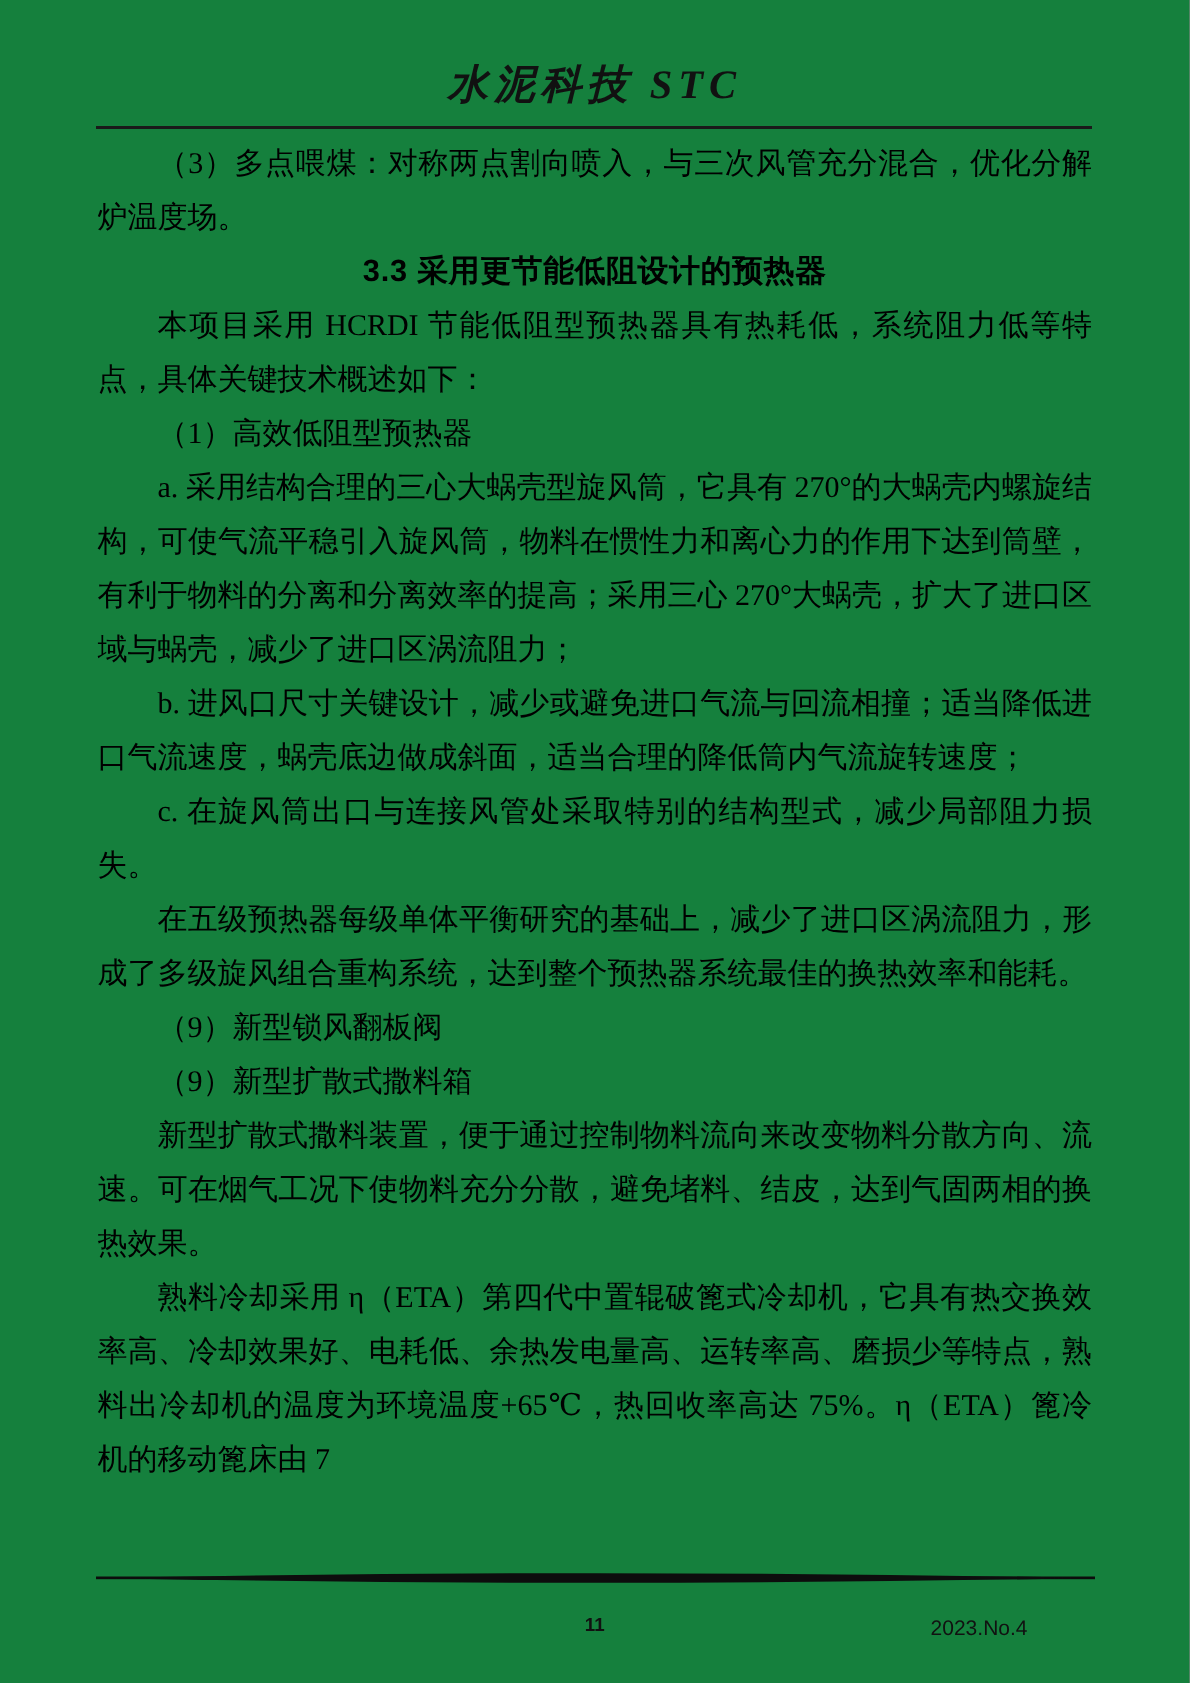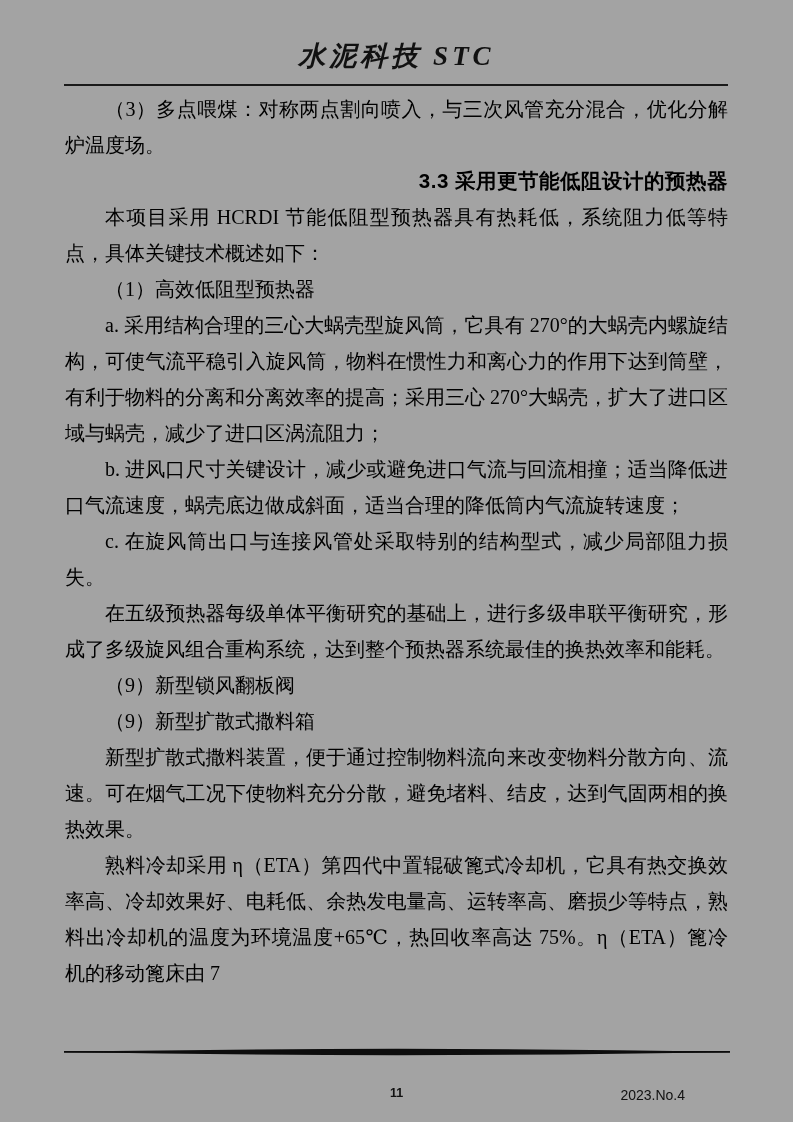--- a/index.html
+++ b/index.html
@@ -1,20 +1,20 @@
 <!DOCTYPE html>
 <html><head>
 <meta charset="utf-8">
 <style>
   html, body { margin: 0; padding: 0; background: #888; }
   .page {
     position: relative;
     width: 793px;
     height: 1122px;
-    background: #a3a3a3;
+    background: #15803d;
     overflow: hidden;
     font-family: "Liberation Serif", "DejaVu Serif", serif;
     color: #000000;
   }
   
   .journal-title {
     position: absolute;
     top: 38px;
     left: 0;
     width: 793px;
@@ -50,42 +50,41 @@
   .doc-body p {
     margin: 0;
     padding: 0;
   }
   p.body-para { text-indent: 2em; }
   p.section-heading {
     font-family: "Liberation Sans", "DejaVu Sans", sans-serif;
     font-weight: bold;
     font-size: 20.5px;
     text-indent: 0;
-    text-align: right;
+    text-align: center;
     letter-spacing: 0.5px;
   }
   
   .footer-rule {
     position: absolute;
     top: 1048px;
     left: 64px;
     width: 666px;
     height: 8px;
     display: block;
   }
   .footer-row {
     position: absolute;
     top: 1076px;
     left: 65px;
     width: 663px;
     height: 20px;
     font-family: "Liberation Sans", "DejaVu Sans", sans-serif;
     font-size: 12.5px;
     color: #111;
-    margin-top: 10px;
   }
   .page-number {
     position: absolute;
     left: 0;
     width: 100%;
     text-align: center;
     font-weight: bold;
   }
   .issue-label {
     position: absolute;
@@ -103,21 +102,21 @@
   <div class="header-rule"></div>
 
   <div class="doc-body">
     <p class="body-para">（3）多点喂煤：对称两点割向喷入，与三次风管充分混合，优化分解炉温度场。</p>
     <p class="section-heading">3.3 采用更节能低阻设计的预热器</p>
     <p class="body-para">本项目采用 HCRDI 节能低阻型预热器具有热耗低，系统阻力低等特点，具体关键技术概述如下：</p>
     <p class="body-para">（1）高效低阻型预热器</p>
     <p class="body-para">a. 采用结构合理的三心大蜗壳型旋风筒，它具有 270°的大蜗壳内螺旋结构，可使气流平稳引入旋风筒，物料在惯性力和离心力的作用下达到筒壁，有利于物料的分离和分离效率的提高；采用三心 270°大蜗壳，扩大了进口区域与蜗壳，减少了进口区涡流阻力；</p>
     <p class="body-para">b. 进风口尺寸关键设计，减少或避免进口气流与回流相撞；适当降低进口气流速度，蜗壳底边做成斜面，适当合理的降低筒内气流旋转速度；</p>
     <p class="body-para">c. 在旋风筒出口与连接风管处采取特别的结构型式，减少局部阻力损失。</p>
-    <p class="body-para">在五级预热器每级单体平衡研究的基础上，进行多级串联平衡研究，形成了多级旋风组合重构系统，达到整个预热器系统最佳的换热效率和能耗。</p>
+    <p class="body-para">在五级预热器每级单体平衡研究的基础上，减少了进口区涡流阻力，形成了多级旋风组合重构系统，达到整个预热器系统最佳的换热效率和能耗。</p>
     <p class="body-para">（9）新型锁风翻板阀</p>
     <p class="body-para">（9）新型扩散式撒料箱</p>
     <p class="body-para">新型扩散式撒料装置，便于通过控制物料流向来改变物料分散方向、流速。可在烟气工况下使物料充分分散，避免堵料、结皮，达到气固两相的换热效果。</p>
     <p class="body-para">熟料冷却采用 η（ETA）第四代中置辊破篦式冷却机，它具有热交换效率高、冷却效果好、电耗低、余热发电量高、运转率高、磨损少等特点，熟料出冷却机的温度为环境温度+65℃，热回收率高达 75%。η（ETA）篦冷机的移动篦床由 7</p>
   </div>
 
   <svg class="footer-rule" viewBox="0 0 666 8" preserveAspectRatio="none" aria-hidden="true">
     <rect x="0" y="3" width="666" height="1.8" fill="#0d0d0d"></rect>
     <path d="M 0,4 Q 170,0.8 333,0.8 Q 496,0.8 666,4 Q 496,7.2 333,7.2 Q 170,7.2 0,4 Z" fill="#0d0d0d"></path>
   </svg>

